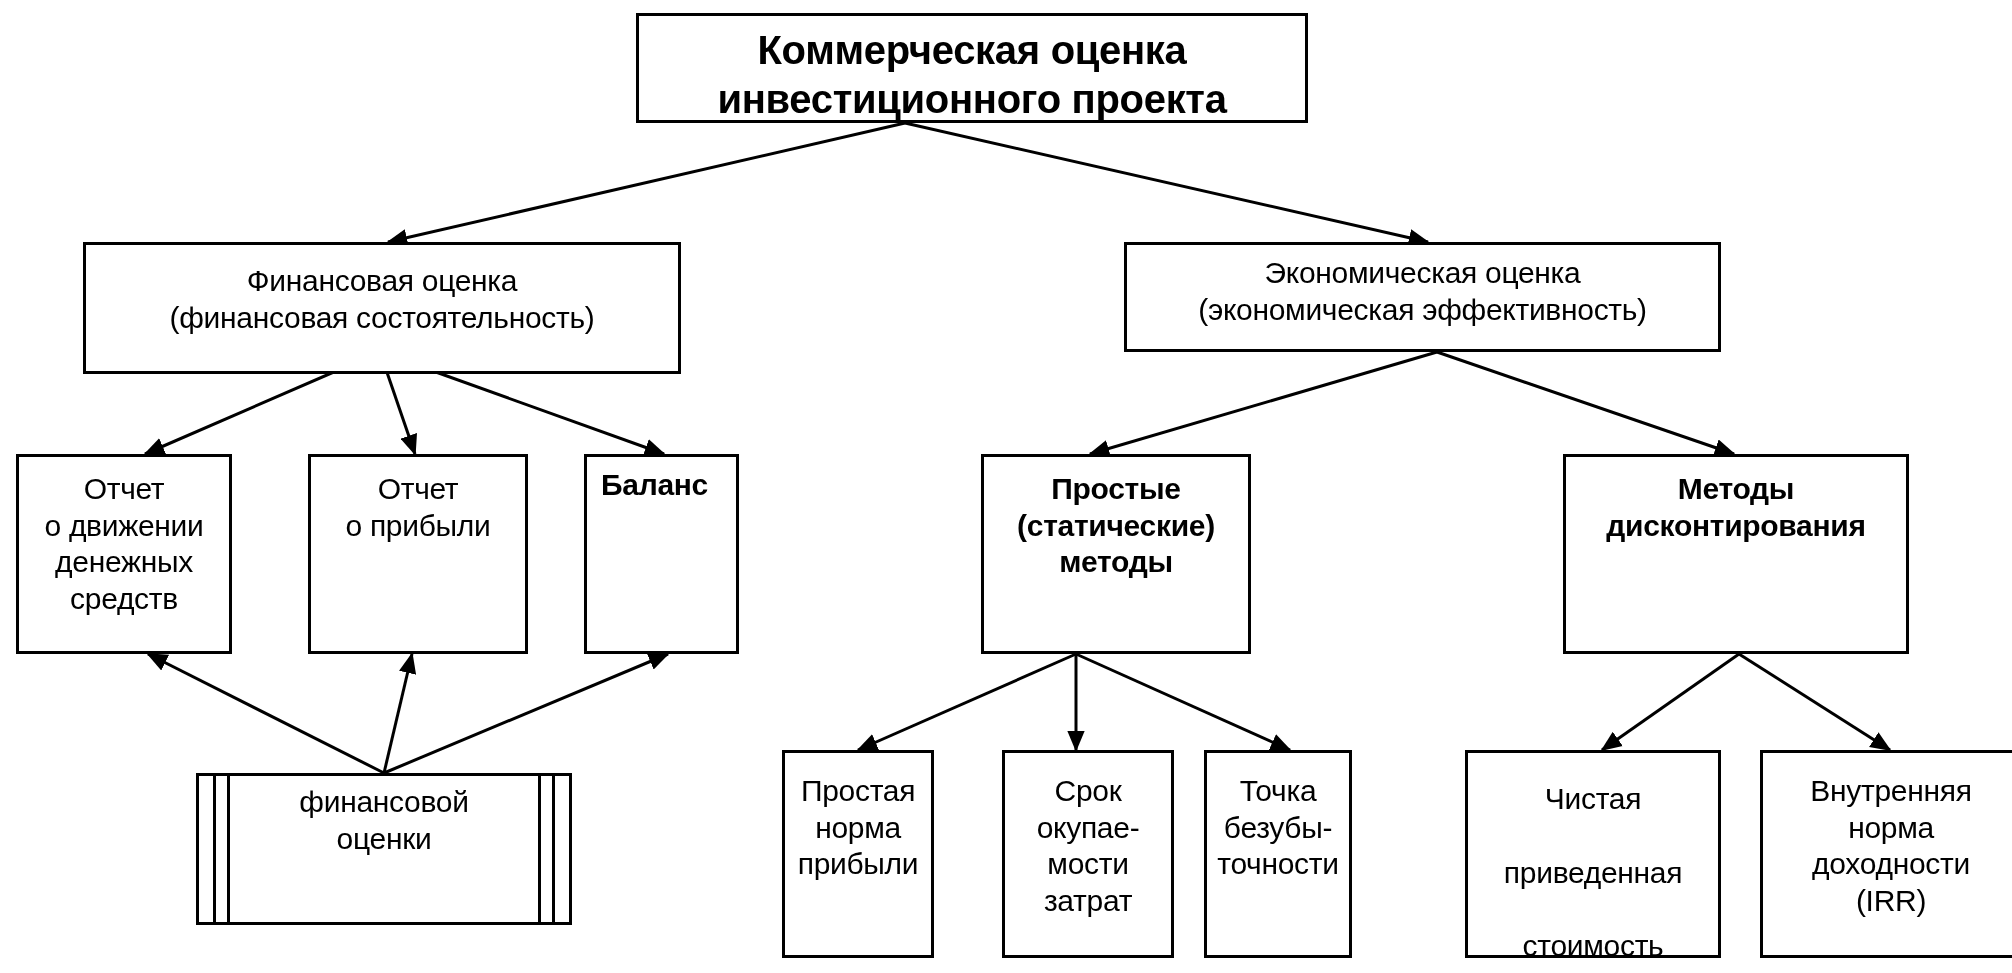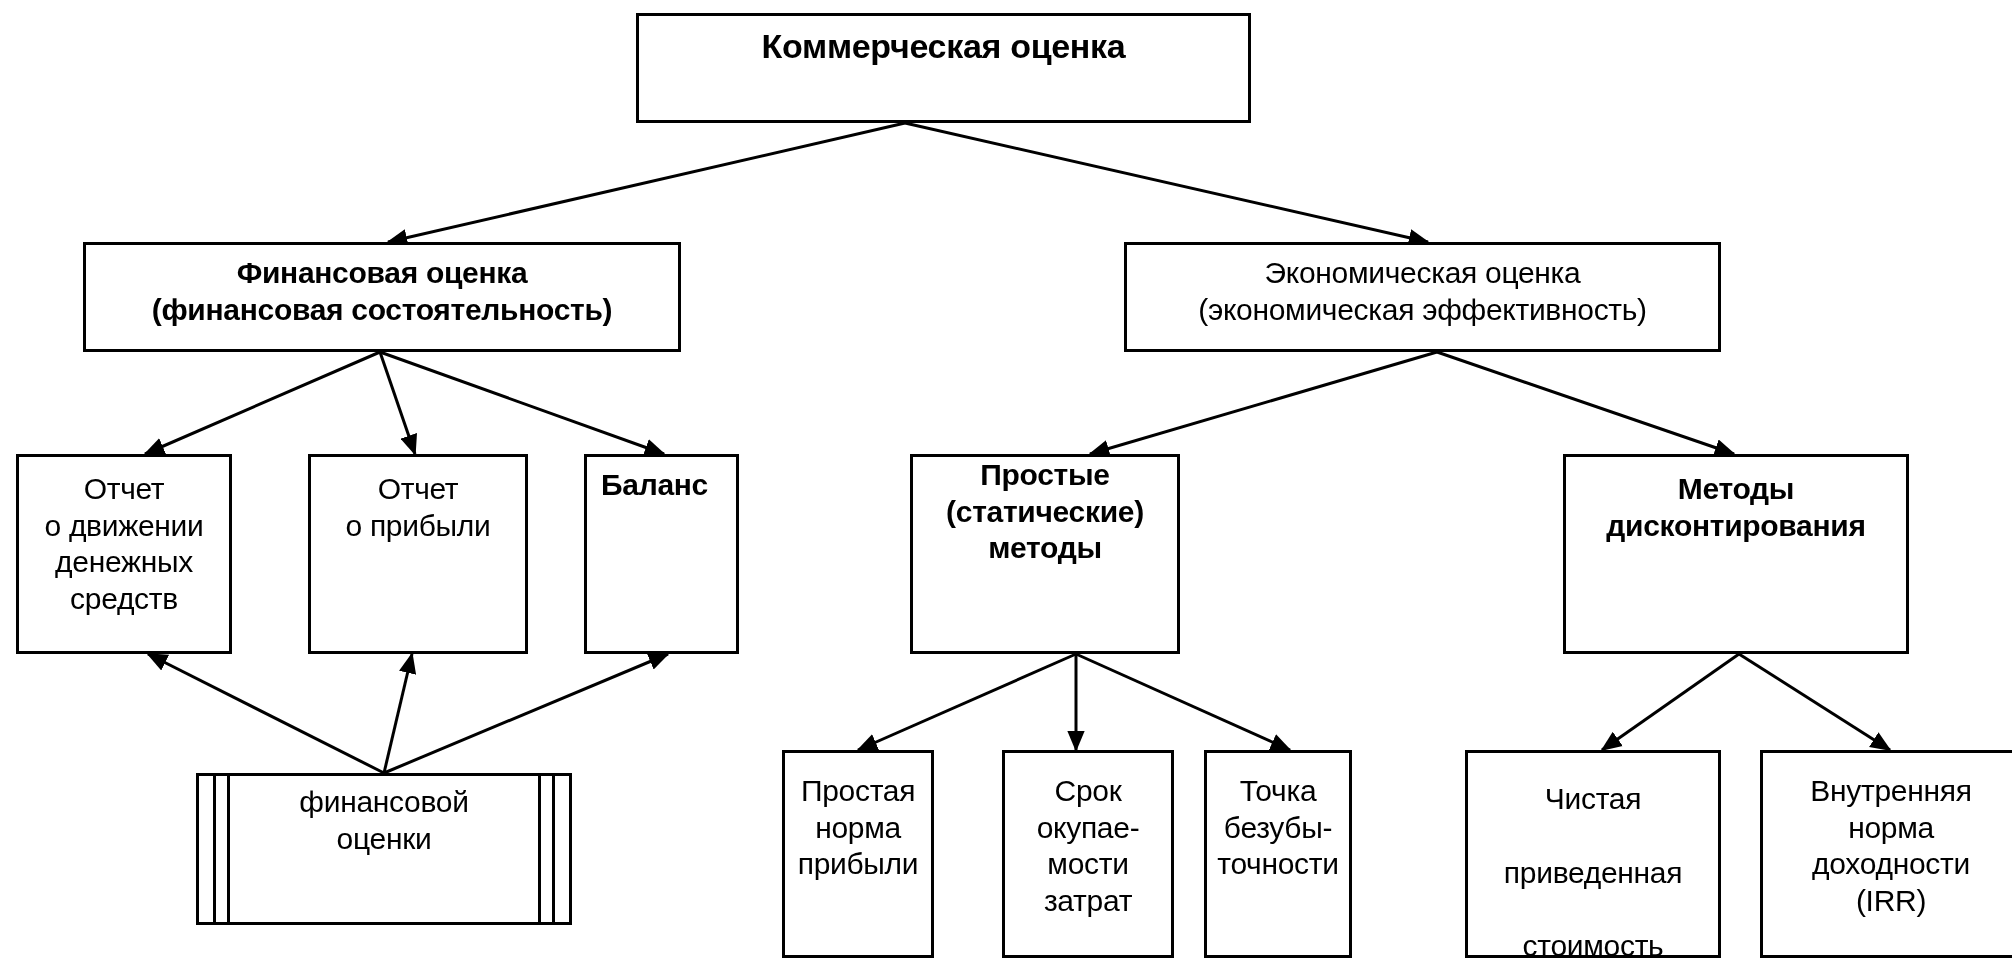--- a/index.html
+++ b/index.html
@@ -34,27 +34,27 @@
       font-size: 30px;
       line-height: 1.22;
       letter-spacing: -0.3px;
     }
     .node .line { white-space: nowrap; display: block; }
     .node.bold { font-weight: bold; }
     .node.top { justify-content: flex-start; }
     .node.top-left { justify-content: flex-start; align-items: flex-start; }
 
     
-    #n-root      { left: 636px; top: 13px;  width: 615px; height: 110px; padding-top: 10px; font-size: 34px; }
-    #n-fin       { left: 83px;  top: 242px; width: 598px; height: 110px; padding-top: 10px; font-weight: bold; }
+    #n-root      { left: 636px; top: 13px;  width: 672px; height: 110px; padding-top: 10px; font-size: 40px; }
+    #n-fin       { left: 83px;  top: 242px; width: 598px; height: 132px; padding-top: 18px; }
     #n-eco       { left: 1124px; top: 242px; width: 597px; height: 110px; padding-top: 10px; }
     #n-cash      { left: 16px;  top: 454px; width: 216px; height: 200px; padding-top: 14px; }
     #n-profit    { left: 308px; top: 454px; width: 220px; height: 200px; padding-top: 14px; }
     #n-balance   { left: 584px; top: 454px; width: 155px; height: 200px; padding-top: 10px; padding-left: 14px; }
-    #n-simple    { left: 910px; top: 454px; width: 270px; height: 200px; padding-top: 0; }
+    #n-simple    { left: 981px; top: 454px; width: 270px; height: 200px; padding-top: 14px; }
     #n-disc      { left: 1563px; top: 454px; width: 346px; height: 200px; padding-top: 14px; }
     #n-coef      { left: 196px; top: 773px; width: 376px; height: 152px; padding-top: 8px; border-width: 3px; }
     #n-pnp       { left: 780px; top: 750px; width: 152px; height: 208px; padding-top: 20px; }
     #n-payback   { left: 968px; top: 750px; width: 172px; height: 208px; padding-top: 20px; }
     #n-breakeven { left: 1133px; top: 750px; width: 148px; height: 208px; padding-top: 20px; padding-left: 0; }
     #n-npv       { left: 1465px; top: 750px; width: 256px; height: 208px; padding-top: 28px; gap: 37px; }
     #n-irr       { left: 1760px; top: 750px; width: 262px; height: 208px; padding-top: 20px; }
 
     #n-breakeven { left: 1204px; }
     #n-pnp       { left: 782px; }
@@ -104,20 +104,21 @@
       <line x1="1437" y1="352" x2="1734" y2="454" marker-end="url(#arrowhead)"></line>
       <line x1="1076" y1="654" x2="858" y2="750" marker-end="url(#arrowhead)"></line>
       <line x1="1076" y1="654" x2="1076" y2="750" marker-end="url(#arrowhead)"></line>
       <line x1="1076" y1="654" x2="1290" y2="750" marker-end="url(#arrowhead)"></line>
       <line x1="1739" y1="654" x2="1602" y2="750" marker-end="url(#arrowhead)"></line>
       <line x1="1739" y1="654" x2="1890" y2="750" marker-end="url(#arrowhead)"></line>
     </svg>
 
   <div class="node bold top" id="n-root">
     <span class="line">Коммерческая оценка</span>
+    <span class="line">инвестиционного проекта</span>
   </div>
 
   <div class="node top" id="n-fin">
     <span class="line">Финансовая оценка</span>
     <span class="line">(финансовая состоятельность)</span>
   </div>
 
   <div class="node top" id="n-eco">
     <span class="line">Экономическая оценка</span>
     <span class="line">(экономическая эффективность)</span>

